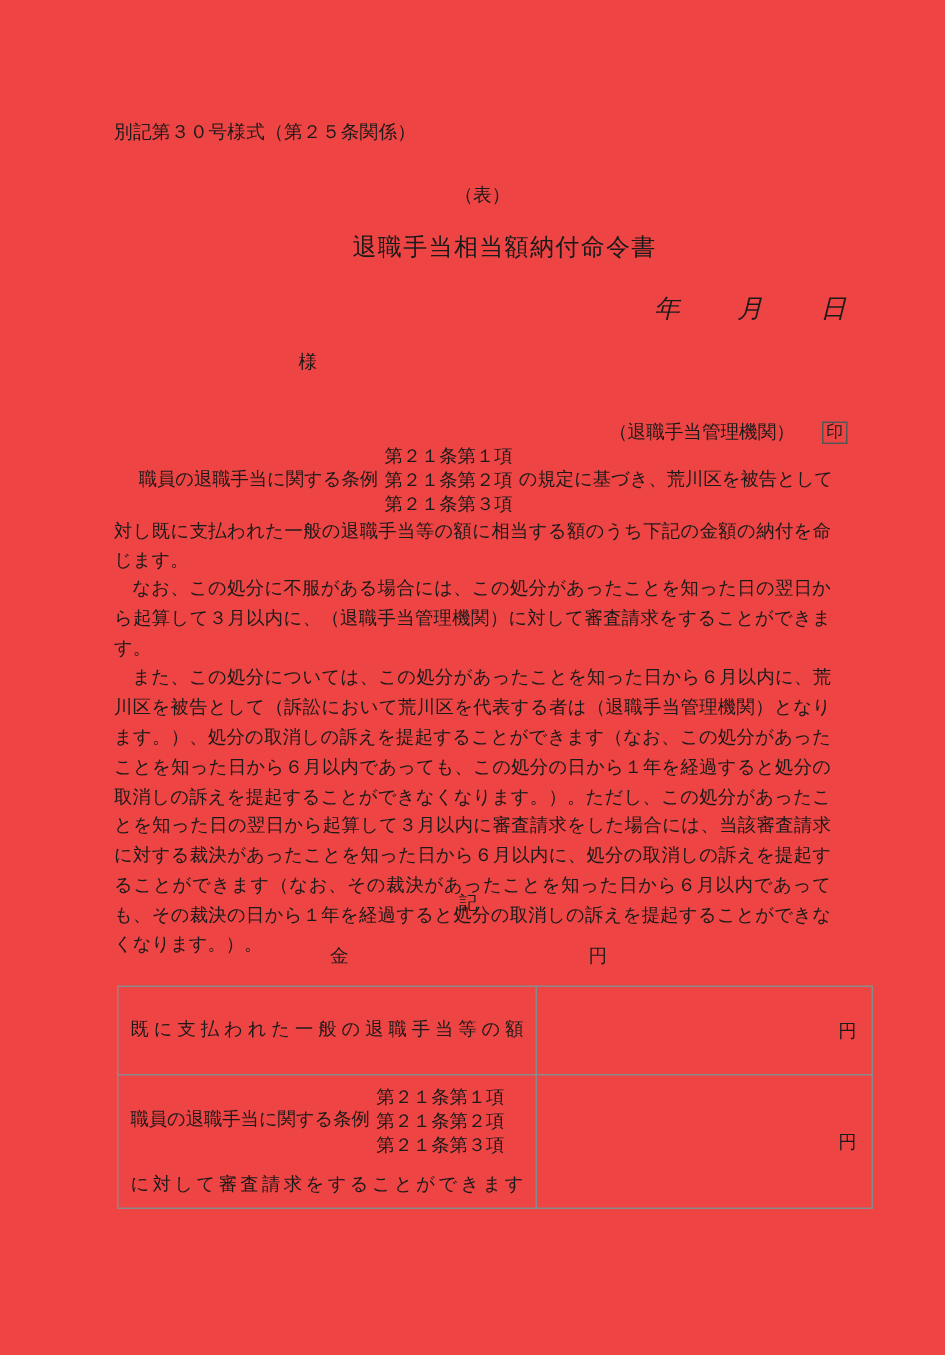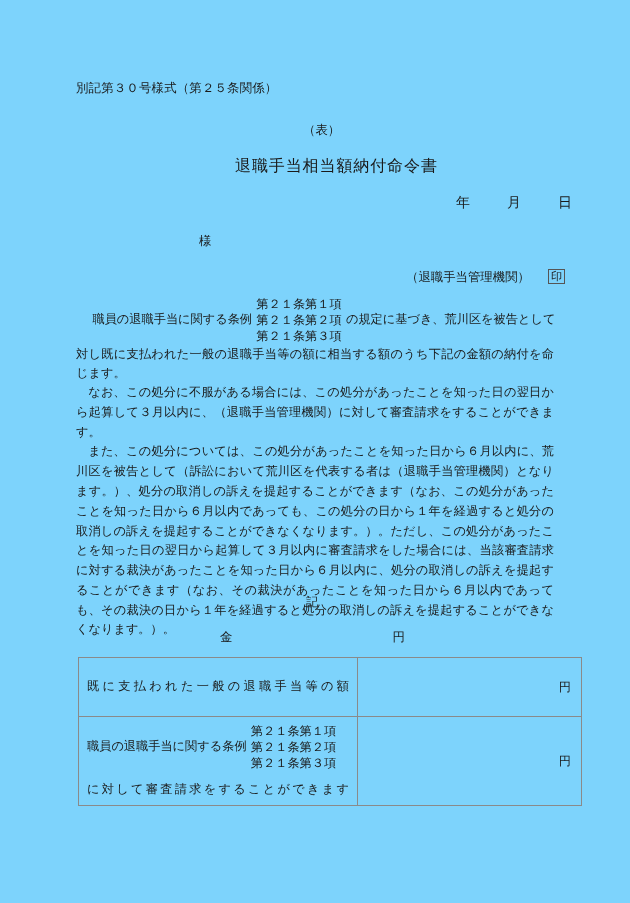--- a/index.html
+++ b/index.html
@@ -14,21 +14,21 @@
     font-family: "Liberation Serif", "DejaVu Serif", serif;
     color: #1a1a1a;
     font-size: 12.2px;
     overflow: hidden;
   }
   .page {
     position: absolute;
     left: 0; top: 0;
     width: 630px;
     height: 903px;
-    background: #7dd3fc;
+    background: #ef4444;
   }
 
   
   .abs { position: absolute; white-space: nowrap; }
   .doc-text { line-height: 1.62; }
 
   
   #form-number {
     left: 76px; top: 78px;
     font-size: 12.4px;
@@ -37,33 +37,34 @@
   #sheet-label {
     left: 303px; top: 120px;
     font-size: 12.4px;
   }
   #doc-title {
     left: 235px; top: 153px;
     font-size: 16px;
     letter-spacing: 0.9px;
   }
   #date-line {
-    left: 456px; top: 192px;
-    font-size: 14px;
+    left: 436px; top: 192px;
+    font-size: 17px;
+    font-style: italic;
   }
   #date-line span { display: inline-block; }
   .date-gap { width: 30px; }
 
   #addressee-line {
     left: 199px; top: 231px;
     font-size: 12.4px;
   }
 
   #issuer-line {
-    left: 406px; top: 267px;
+    left: 406px; top: 278px;
     font-size: 12.4px;
   }
   .seal-box {
     display: inline-block;
     border: 1px solid #555;
     padding: 0px 2px 1px 2px;
     line-height: 1.08;
     font-size: 11.2px;
     margin-left: 18px;
     vertical-align: 1px;

